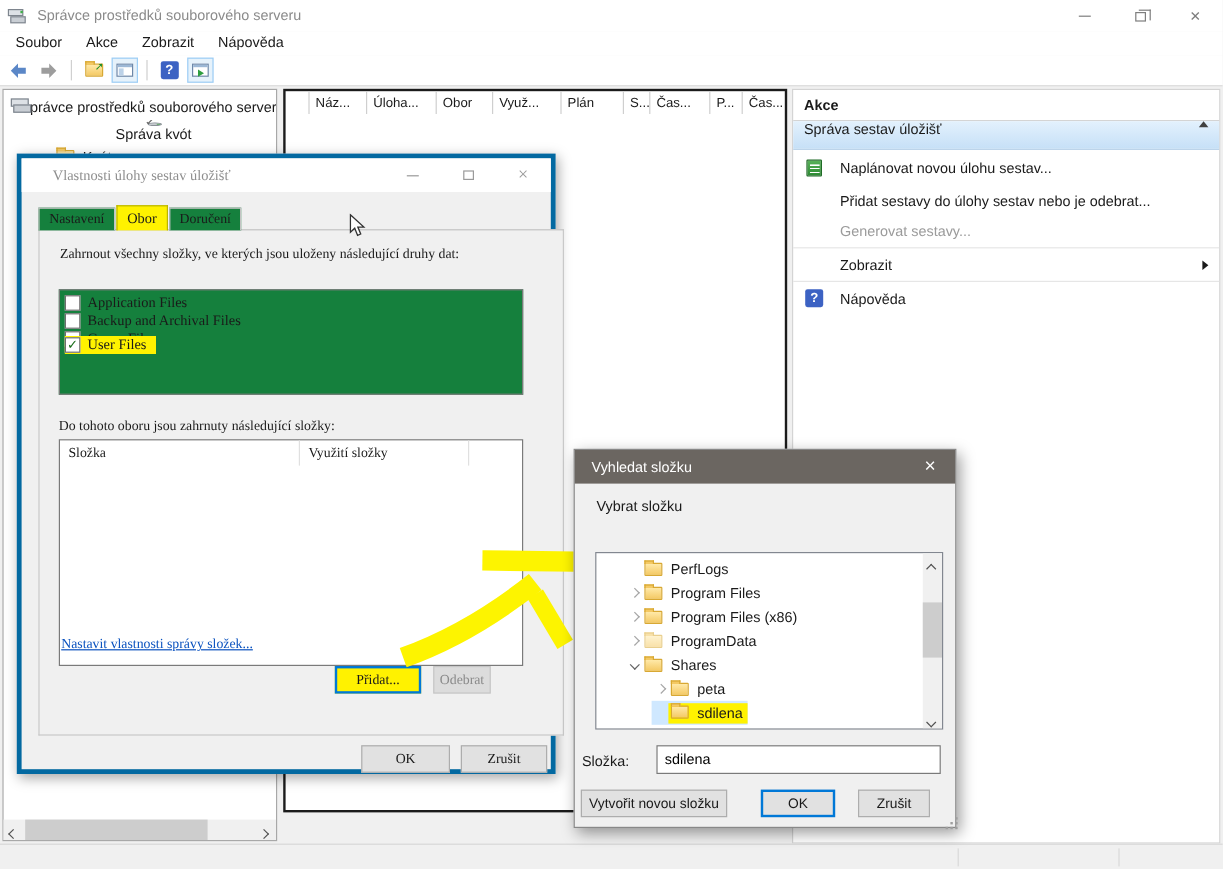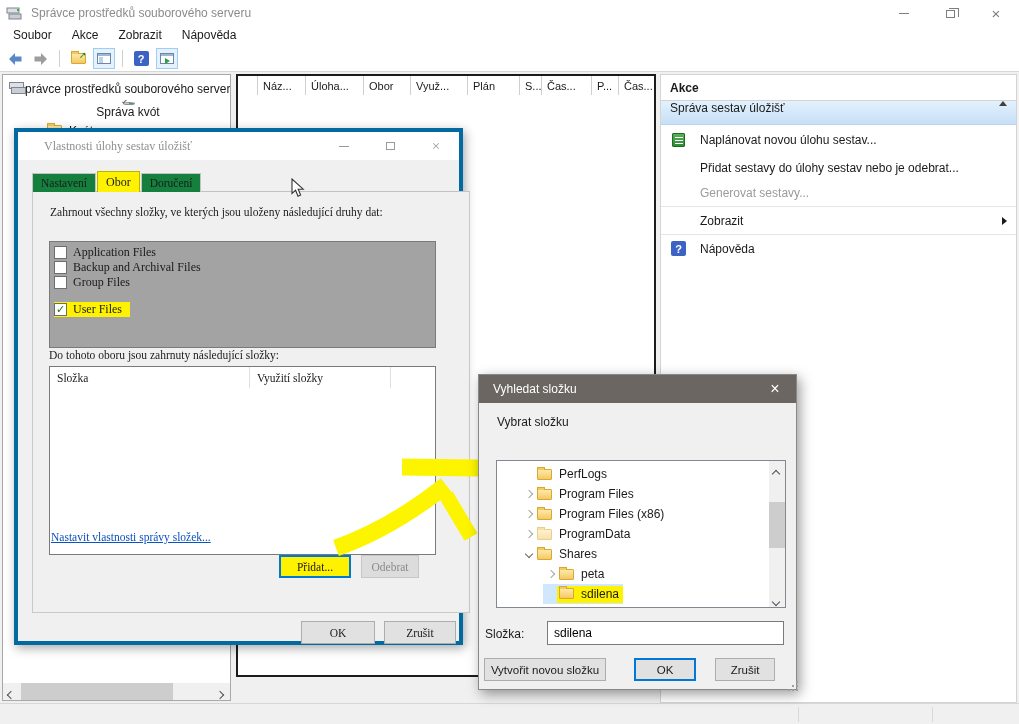--- a/index.html
+++ b/index.html
@@ -85,21 +85,21 @@
           box-shadow:2px 3px 10px rgba(0,0,0,.35); z-index:10;font-family:Liberation Serif, serif; }
   #dlg1 .dtitle { height:28px; background:#fff; display:flex; align-items:center; }
   #dlg1 .dtitle .txt { color:#8f8f8f; margin-left:26px; }
   .tabstrip { position:absolute; left:14px; top:39px; display:flex; align-items:flex-end; height:21px; z-index:2; }
   .tab { height:19px; padding:0 8px; display:flex; align-items:center; font-size:11.5px;
          border:1px solid #c3c3c3; border-bottom:none; background:#15803d; margin-right:1px; }
   .tab.active { height:21px; background:#fff200; border-color:#b9b400; font-size:12px; }
   .tabpage { position:absolute; left:14px; top:59px; width:438px; height:422px; background:#f0f0f0;
              border:1px solid #c9c9c9; border-top:1px solid #c3c3c3; }
   .lbl { position:absolute; font-size:11.5px; white-space:nowrap; }
-  .groupbox { position:absolute; left:31px; top:109px; width:387px; height:107px; background:#a3a3a3; border:1px solid #7a7a7a; }
+  .groupbox { position:absolute; left:31px; top:109px; width:387px; height:88px; background:#15803d; border:1px solid #7a7a7a; }
   .cbrow { position:absolute; left:4px; display:flex; align-items:center; height:15px; }
   .cbx { width:13px; height:13px; border:1px solid #6e6e6e; background:#fff; display:inline-flex; align-items:center; justify-content:center;
          font-size:11px; color:#1a6e1a; margin-right:6px; flex:none; }
   .cbx.checked::before { content:"✓"; }
   .hl { background:#fff200; }
   .listbox { position:absolute; left:31px; top:234px; width:387px; height:189px; background:#fff; border:1px solid #7a7a7a; }
   .lv-head { display:flex; height:21px; font-size:11.5px; align-items:center; }
   .lv-head .c { height:100%; display:flex; align-items:center; padding-left:7px; border-right:1px solid #e0e0e0; flex:none; }
   .linktext { position:absolute; color:#0a52bf; text-decoration:underline; font-size:11.5px; }
   .btn { position:absolute; display:flex; align-items:center; justify-content:center; font-size:11.5px;
@@ -301,39 +301,39 @@
       <span>Application Files</span>
     </div>
     <div class="cbrow" style="top:18px;">
       <span class="cbx"></span>
       <span>Backup and Archival Files</span>
     </div>
     <div class="cbrow" style="top:33px;">
       <span class="cbx"></span>
       <span>Group Files</span>
     </div>
-    <div class="cbrow hl" style="top:60px; padding-right:8px;justify-content:space-between;">
+    <div class="cbrow hl" style="top:38px; padding-right:8px;justify-content:space-between;">
       <span class="cbx checked"></span>
       <span>User Files</span>
     </div>
   </div>
 
   <span class="lbl" style="left:31px; top:217px;">Do tohoto oboru jsou zahrnuty následující složky:</span>
 
   <div class="listbox">
     <div class="lv-head">
       <span class="c" style="width:200px">Složka</span>
       <span class="c" style="width:141px">Využití složky</span>
     </div>
   </div>
 
   <span class="linktext" style="left:33px; top:399px;">Nastavit vlastnosti správy složek...</span>
 
   <div class="btn focus hlbtn" style="left:261px; top:423px; width:72px; height:23px;">Přidat...</div>
-  <div class="btn disabled" style="left:343px; top:423px; width:58px; height:23px;">Odebrat</div>
+  <div class="btn disabled" style="left:343px; top:423px; width:48px; height:23px;">Odebrat</div>
 
   <div class="btn" style="left:283px; top:489px; width:74px; height:23px;">OK</div>
   <div class="btn" style="left:366px; top:489px; width:72px; height:23px;">Zrušit</div>
 </div>
 
 <svg class="abs" id="arrow-annot" width="190" height="140" viewBox="0 0 190 140">
   <path d="M 16 118 Q 72 98 126 55" stroke="#fdf400" stroke-width="17" fill="none"></path>
   <path d="M 82 37 L 159 38" stroke="#fdf400" stroke-width="17" fill="none"></path>
   <path d="M 126 65 L 151 107" stroke="#fdf400" stroke-width="15" fill="none"></path>
 </svg>

